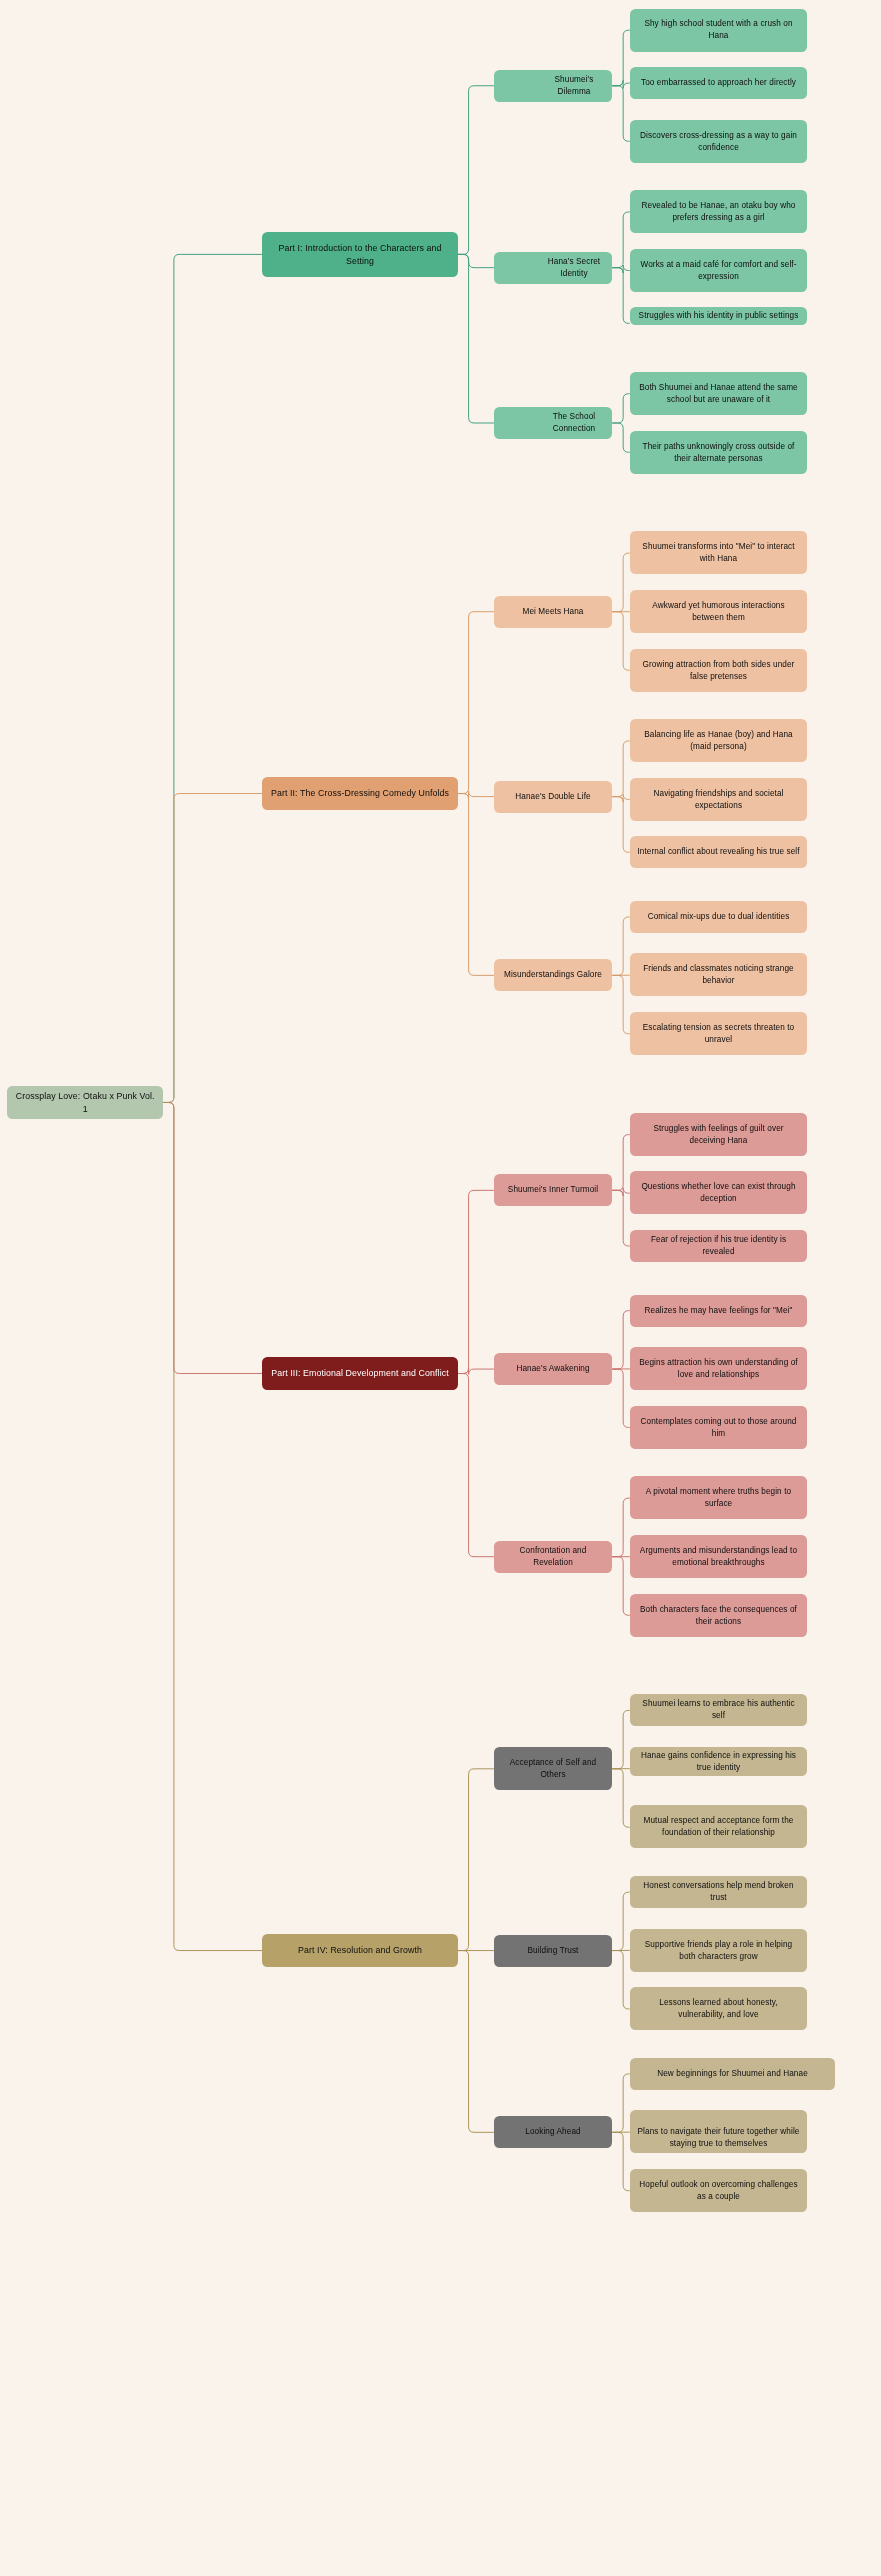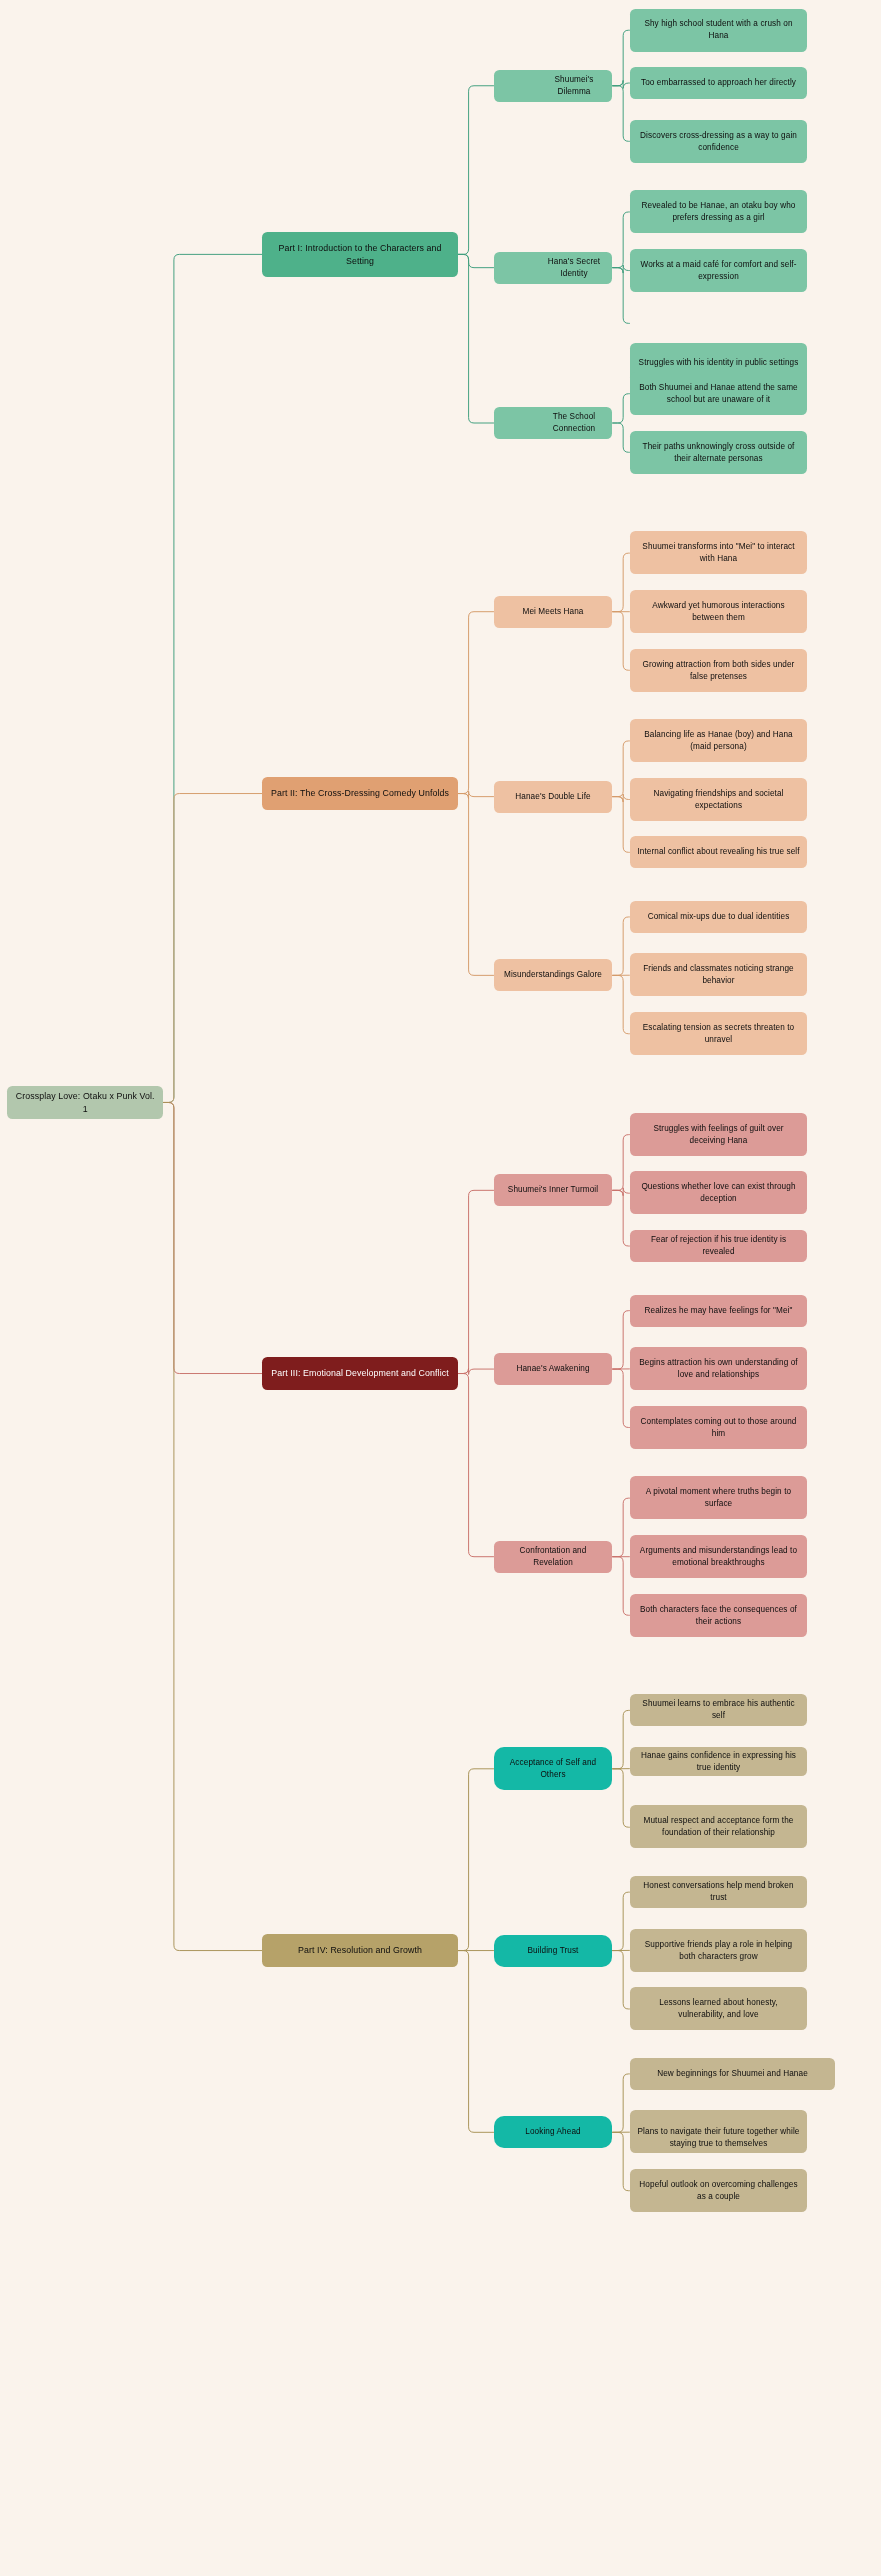--- a/index.html
+++ b/index.html
@@ -44,21 +44,21 @@
 
   .g-orange .lvl-1 { background: #e0a072; }
   .g-orange .lvl-2 { background: #eec1a2; }
   .g-orange .lvl-3 { background: #eec1a2; }
 
   .g-red .lvl-1 { background: #7f1d1d; color: #ffffff; }
   .g-red .lvl-2 { background: #dc9b97; }
   .g-red .lvl-3 { background: #dc9b97; }
 
   .g-olive .lvl-1 { background: #b6a269; }
-  .g-olive .lvl-2 { background: #14b8a6; border-radius: 10px; }
+  .g-olive .lvl-2 { background: #737373; }
   .g-olive .lvl-3 { background: #c4b691; }
 
   svg.links {
     position: absolute;
     top: 0; left: 0;
     width: 881px; height: 2576px;
     pointer-events: none;
   }
   svg.links path { fill: none; stroke-width: 1.6; }
 </style>
@@ -132,21 +132,21 @@
         </div>
         <div class="node-box lvl-2" style="left: 494px; top: 70px; width: 118px; height: 32px;">
           <span>Shuumei's Dilemma</span>
         </div>
         <div class="node-box lvl-3" style="left: 630px; top: 190px; width: 177px; height: 43px;">
           <span>Revealed to be Hanae, an otaku boy who prefers dressing as a girl</span>
         </div>
         <div class="node-box lvl-3" style="left: 630px; top: 249px; width: 177px; height: 43px;">
           <span>Works at a maid café for comfort and self-expression</span>
         </div>
-        <div class="node-box lvl-3" style="left: 630px; top: 307px; width: 177px; height: 40px; margin-top: 36px;">
+        <div class="node-box lvl-3" style="left: 630px; top: 307px; width: 177px; height: 18px;">
           <span>Struggles with his identity in public settings</span>
         </div>
         <div class="node-box lvl-2" style="left: 494px; top: 252px; width: 118px; height: 32px;">
           <span>Hana's Secret Identity</span>
         </div>
         <div class="node-box lvl-3" style="left: 630px; top: 372px; width: 177px; height: 43px;">
           <span>Both Shuumei and Hanae attend the same school but are unaware of it</span>
         </div>
         <div class="node-box lvl-3" style="left: 630px; top: 431px; width: 177px; height: 43px;">
           <span>Their paths unknowingly cross outside of their alternate personas</span>

